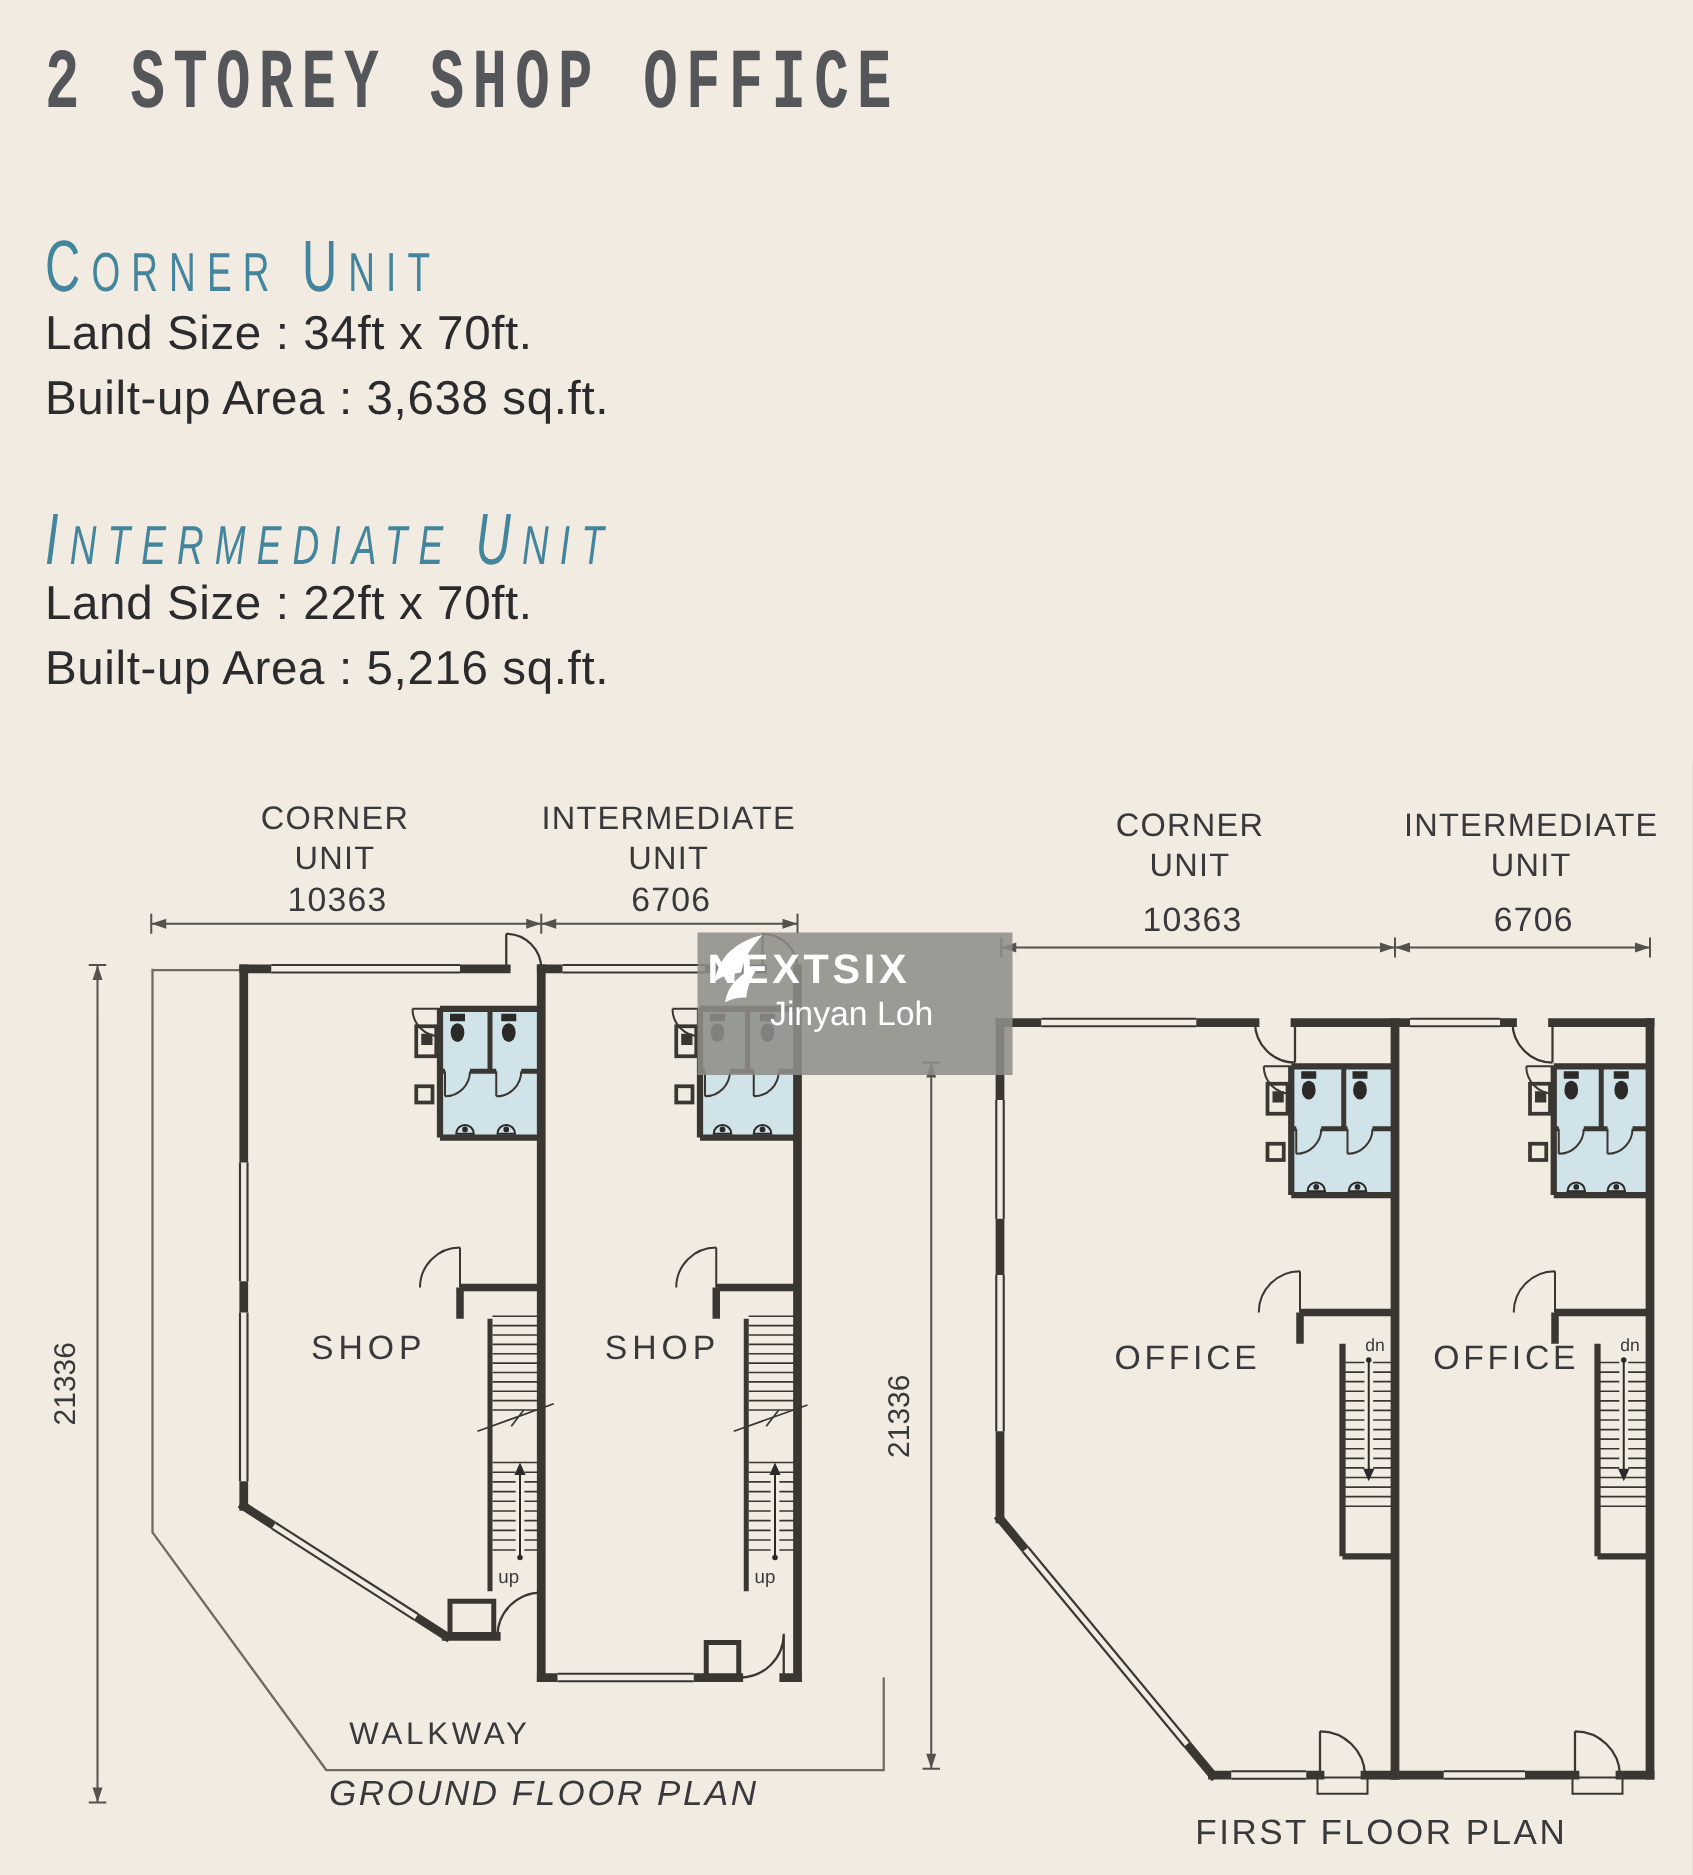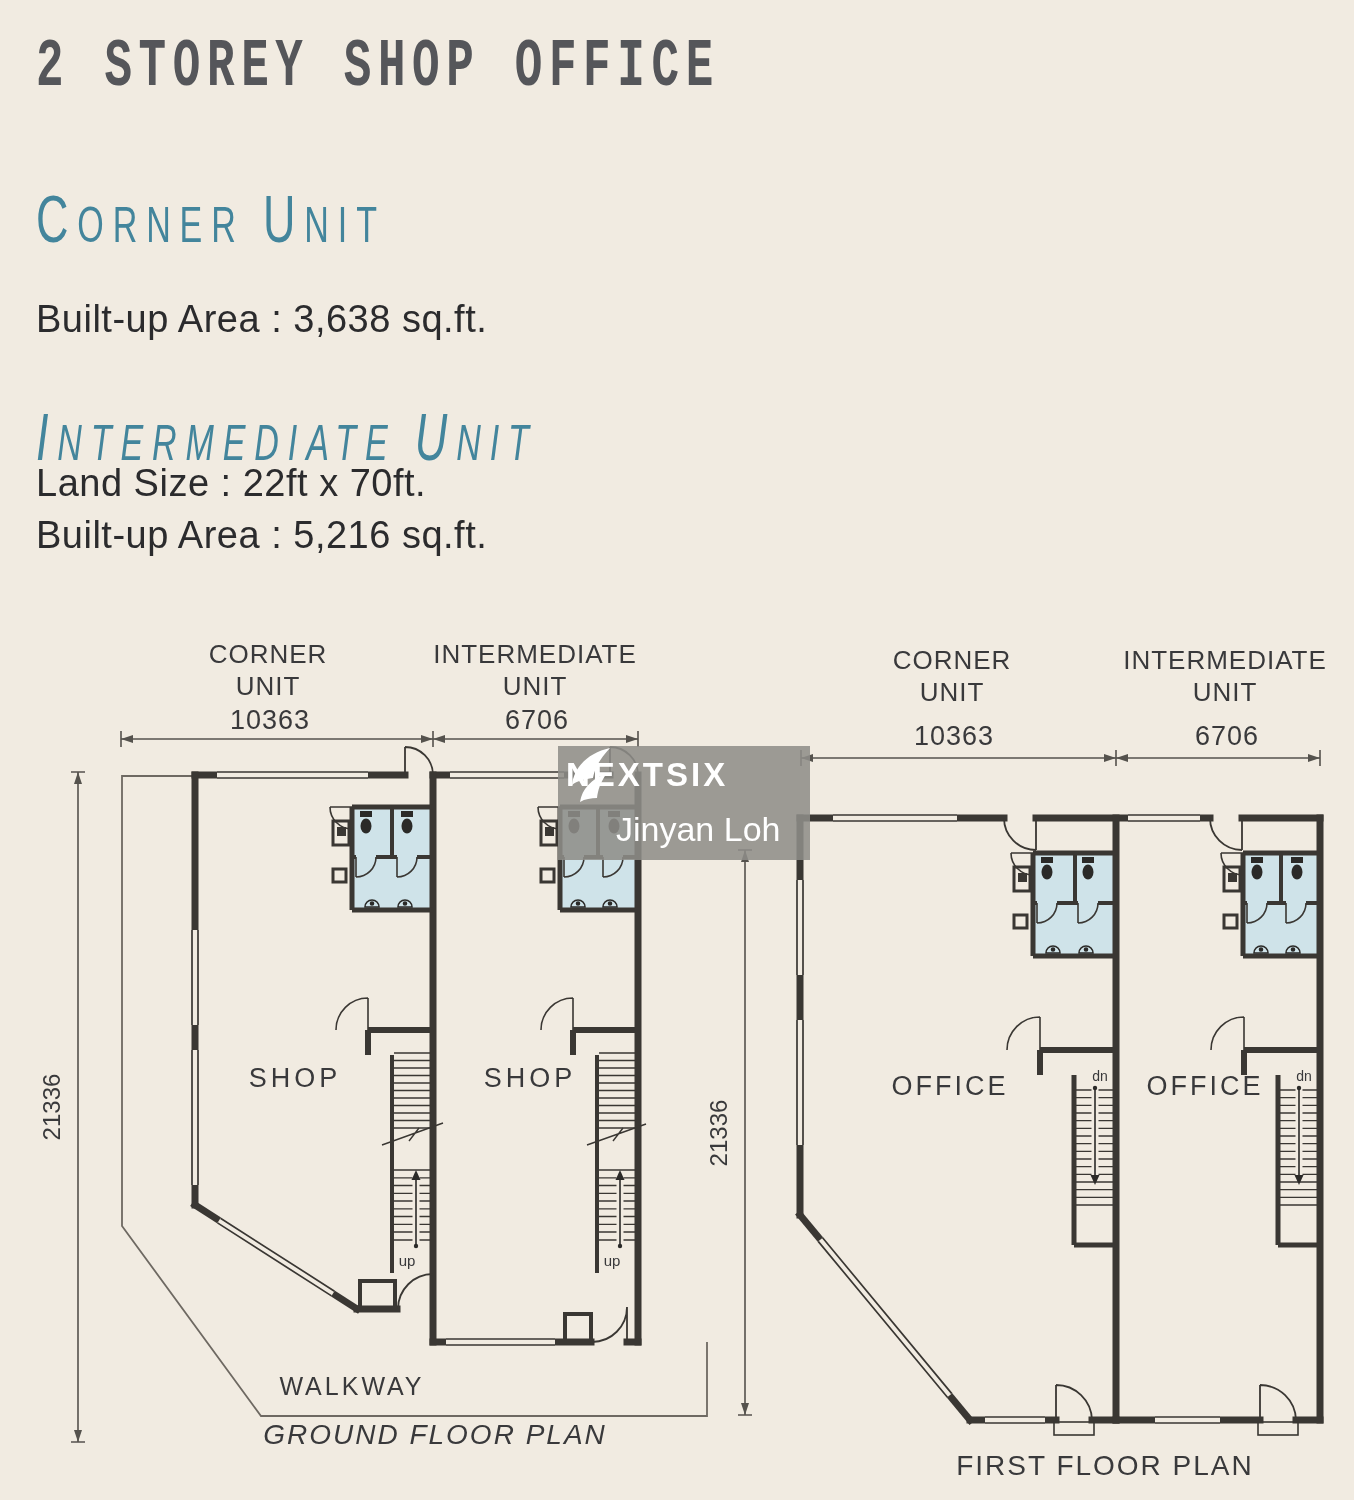--- a/index.html
+++ b/index.html
@@ -7,21 +7,21 @@
     position:relative; width:1354px; height:1500px;
     background:#f1ebe1; overflow:hidden;
     font-family:"Liberation Sans", sans-serif;
     color:#2e2e30;
   }
   .squeeze{display:inline-block; transform:scale(0.74,1.1); transform-origin:left top; white-space:nowrap;}
   .page-title{
     position:absolute; left:36px; top:28px; margin:0;
     font-size:62px; font-weight:700; letter-spacing:9px; color:#55565a;font-family:Liberation Mono, monospace;
   }
-  .unit-head{position:absolute; left:36px; margin:0; font-size:46px; font-weight:400;
+  .unit-head{position:absolute; left:36px; margin:0; font-size:40px; font-weight:400;
     letter-spacing:12px; color:#43859c;text-align:center;}
   .unit-head .cap{font-size:1.32em;}
   .head-corner{top:180px;}
   .head-intermediate{top:398px;font-style:italic;}
   .spec{position:absolute; left:36px; margin:0; font-size:38px; letter-spacing:0.5px; color:#2b2b2d;}
   .spec.l1a{top:246px;} .spec.l1b{top:298px;}
   .spec.l2a{top:462px;} .spec.l2b{top:514px;}
 
   svg{position:absolute; font-family:"Liberation Sans", sans-serif;}
   svg text{fill:#39393b;}
@@ -31,30 +31,31 @@
   .plan-title{position:absolute; text-align:center; font-size:28px; letter-spacing:2px; color:#39393b;}
   .title-ground{left:135px; top:1419px; width:600px;font-style:italic;}
   .title-first{left:805px; top:1450px; width:600px;}
 
   .watermark{
     position:absolute; left:558px; top:746px; width:252px; height:114px;
     background:rgba(143,141,137,0.87); color:#ffffff; overflow:hidden;
   }
   .wm-row{display:flex; align-items:center; margin:10px 0 0 6px;}
   .wm-brand{font-size:33px; font-weight:700; letter-spacing:3px; margin-left:2px;}
-  .wm-agent{font-size:34px; margin:16px 0 0 58px;}
+  .wm-agent{font-size:27px; margin:2px 0 0 58px;}
 </style>
 </head>
 <body>
 
 <div class="canvas">
 
   <h1 class="page-title"><span class="squeeze">2 STOREY SHOP OFFICE</span></h1>
 
   <h2 class="unit-head head-corner"><span class="squeeze"><span class="cap">C</span>ORNER <span class="cap">U</span>NIT</span></h2>
+  <p class="spec l1a">Land Size : 34ft x 70ft.</p>
   <p class="spec l1b">Built-up Area : 3,638 sq.ft.</p>
 
   <h2 class="unit-head head-intermediate"><span class="squeeze"><span class="cap">I</span>NTERMEDIATE <span class="cap">U</span>NIT</span></h2>
   <p class="spec l2a">Land Size : 22ft x 70ft.</p>
   <p class="spec l2b">Built-up Area : 5,216 sq.ft.</p>
 
   <svg class="plan-ground" width="700" height="830" viewBox="0 0 700 830">
 
     <g font-size="26" letter-spacing="1" text-anchor="middle">
       <text x="248" y="38">CORNER</text>

